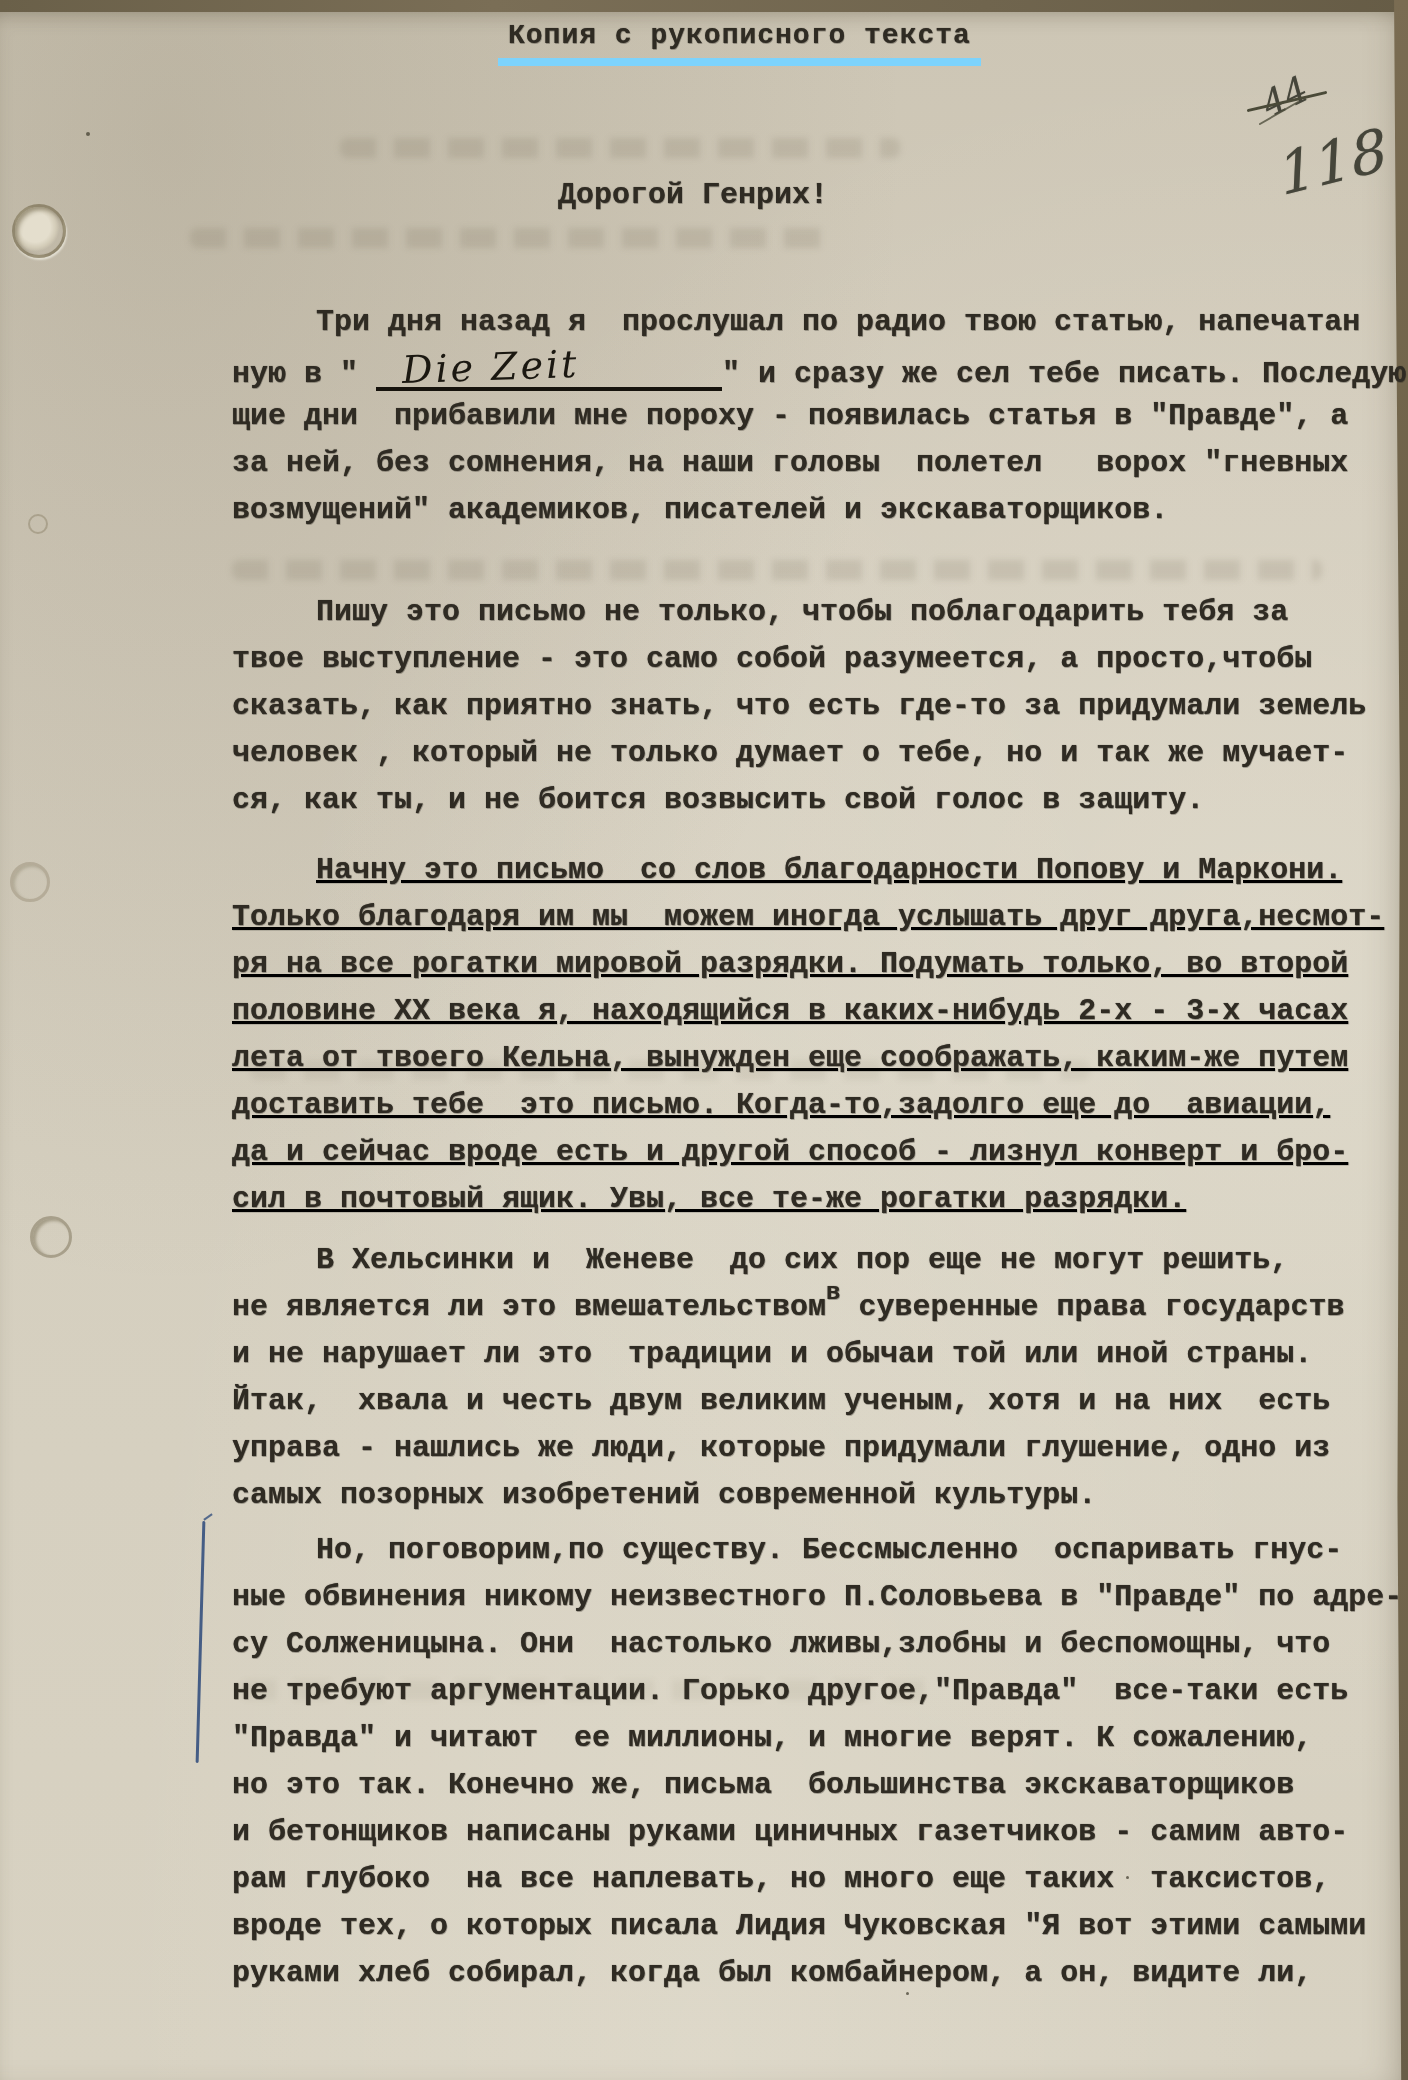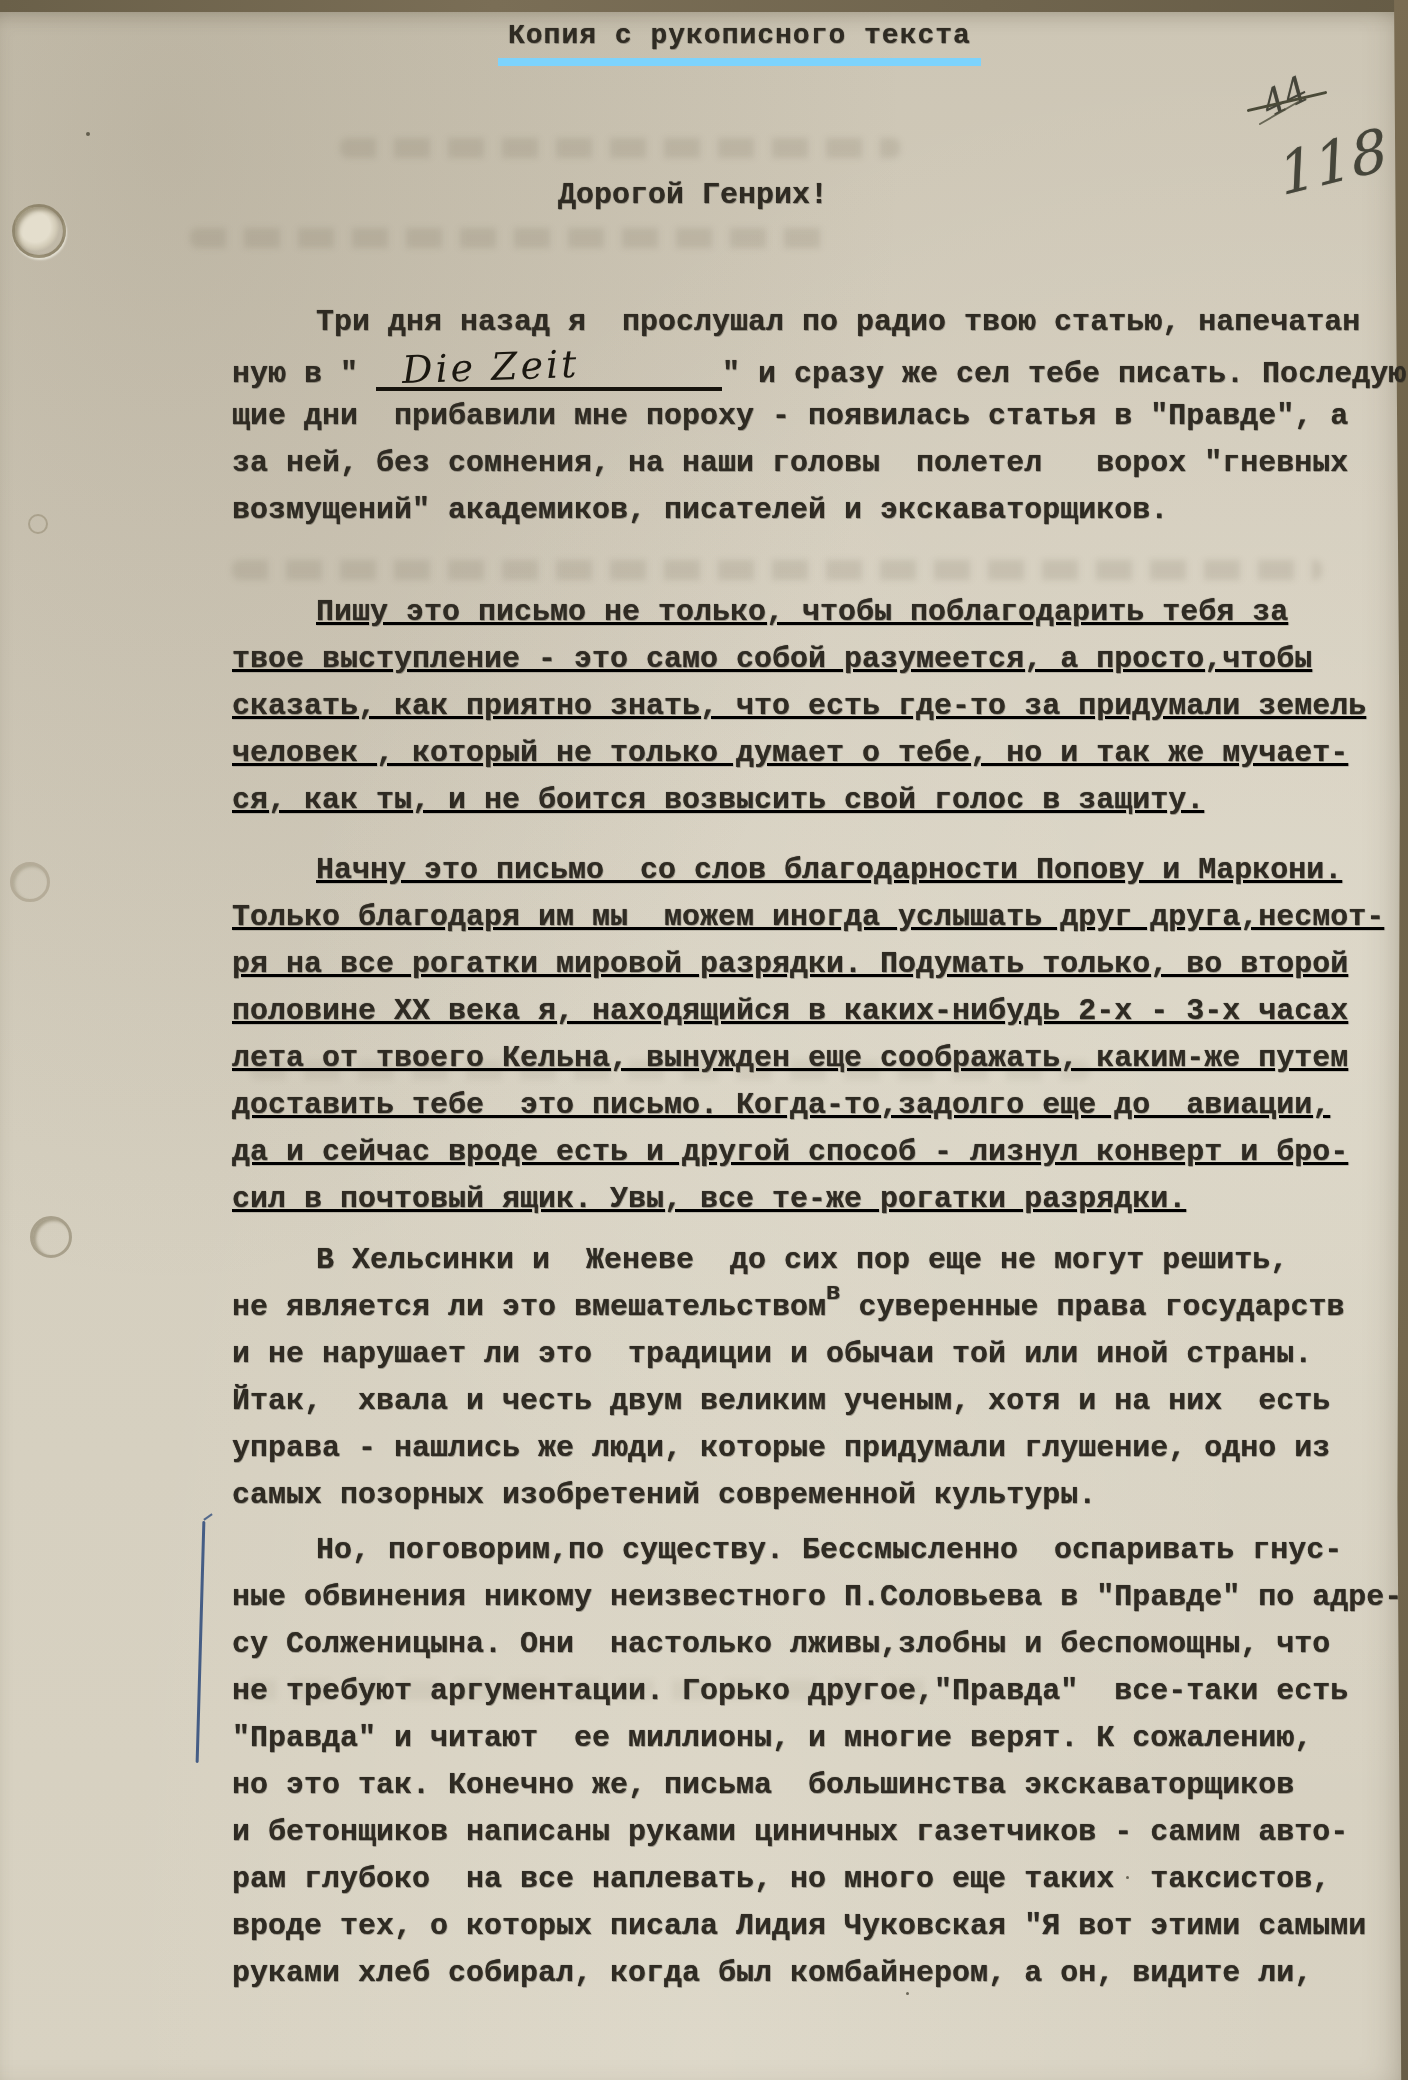--- a/index.html
+++ b/index.html
@@ -104,21 +104,21 @@
 <div class="salutation ink">Дорогой Генрих!</div>
 
 <div class="letter-body">
     <div class="para" style="top: 300px;">
       <div class="line ink indent">Три дня назад я  прослушал по радио твою статью, напечатан</div>
       <div class="line ink"><span>ную в " </span><span class="hand-slot"><span class="hand-text">Die Zeit</span></span><span>" и сразу же сел тебе писать. Последую-</span></div>
       <div class="line ink">щие дни  прибавили мне пороху - появилась статья в "Правде", а</div>
       <div class="line ink">за ней, без сомнения, на наши головы  полетел   ворох "гневных</div>
       <div class="line ink">возмущений" академиков, писателей и экскаваторщиков.</div>
     </div>
-    <div class="para" style="top: 590px; text-decoration: underline;">
+    <div class="para" style="top: 590px;">
       <div class="line ink indent">Пишу это письмо не только, чтобы поблагодарить тебя за</div>
       <div class="line ink">твое выступление - это само собой разумеется, а просто,чтобы</div>
       <div class="line ink">сказать, как приятно знать, что есть где-то за придумали земель</div>
       <div class="line ink">человек , который не только думает о тебе, но и так же мучает-</div>
       <div class="line ink">ся, как ты, и не боится возвысить свой голос в защиту.</div>
     </div>
     <div class="para" style="top: 848px; text-decoration: underline;">
       <div class="line ink indent">Начну это письмо  со слов благодарности Попову и Маркони.</div>
       <div class="line ink">Только благодаря им мы  можем иногда услышать друг друга,несмот-</div>
       <div class="line ink">ря на все рогатки мировой разрядки. Подумать только, во второй</div>

